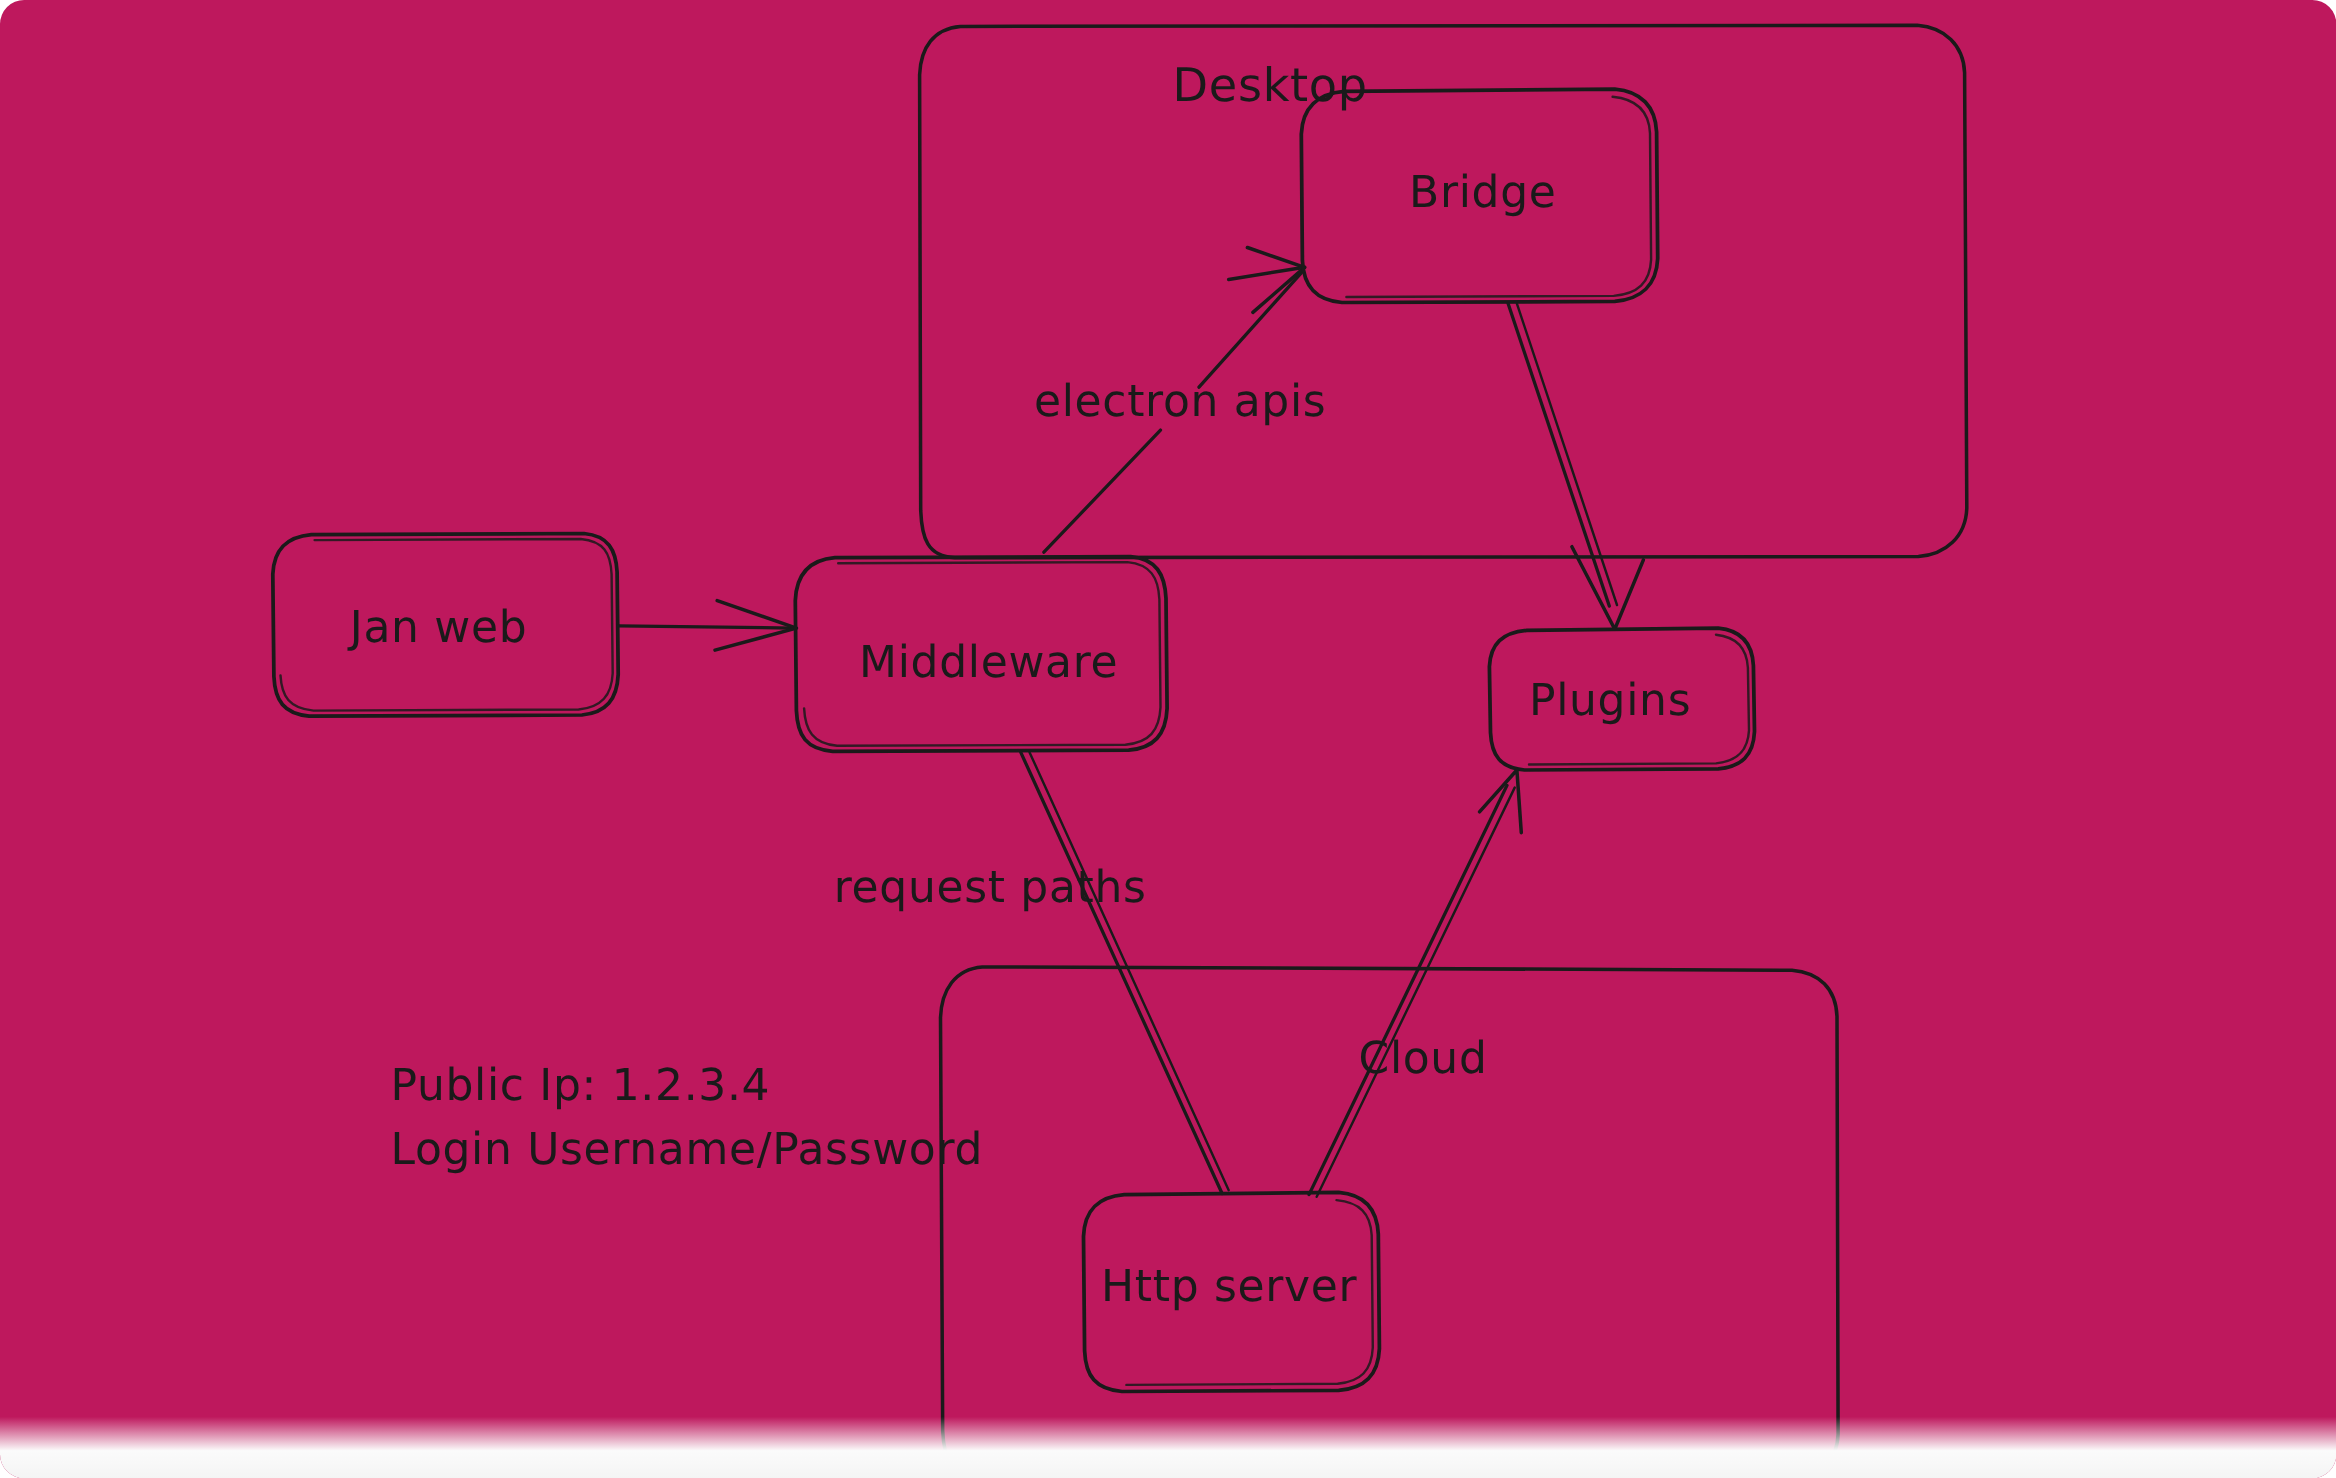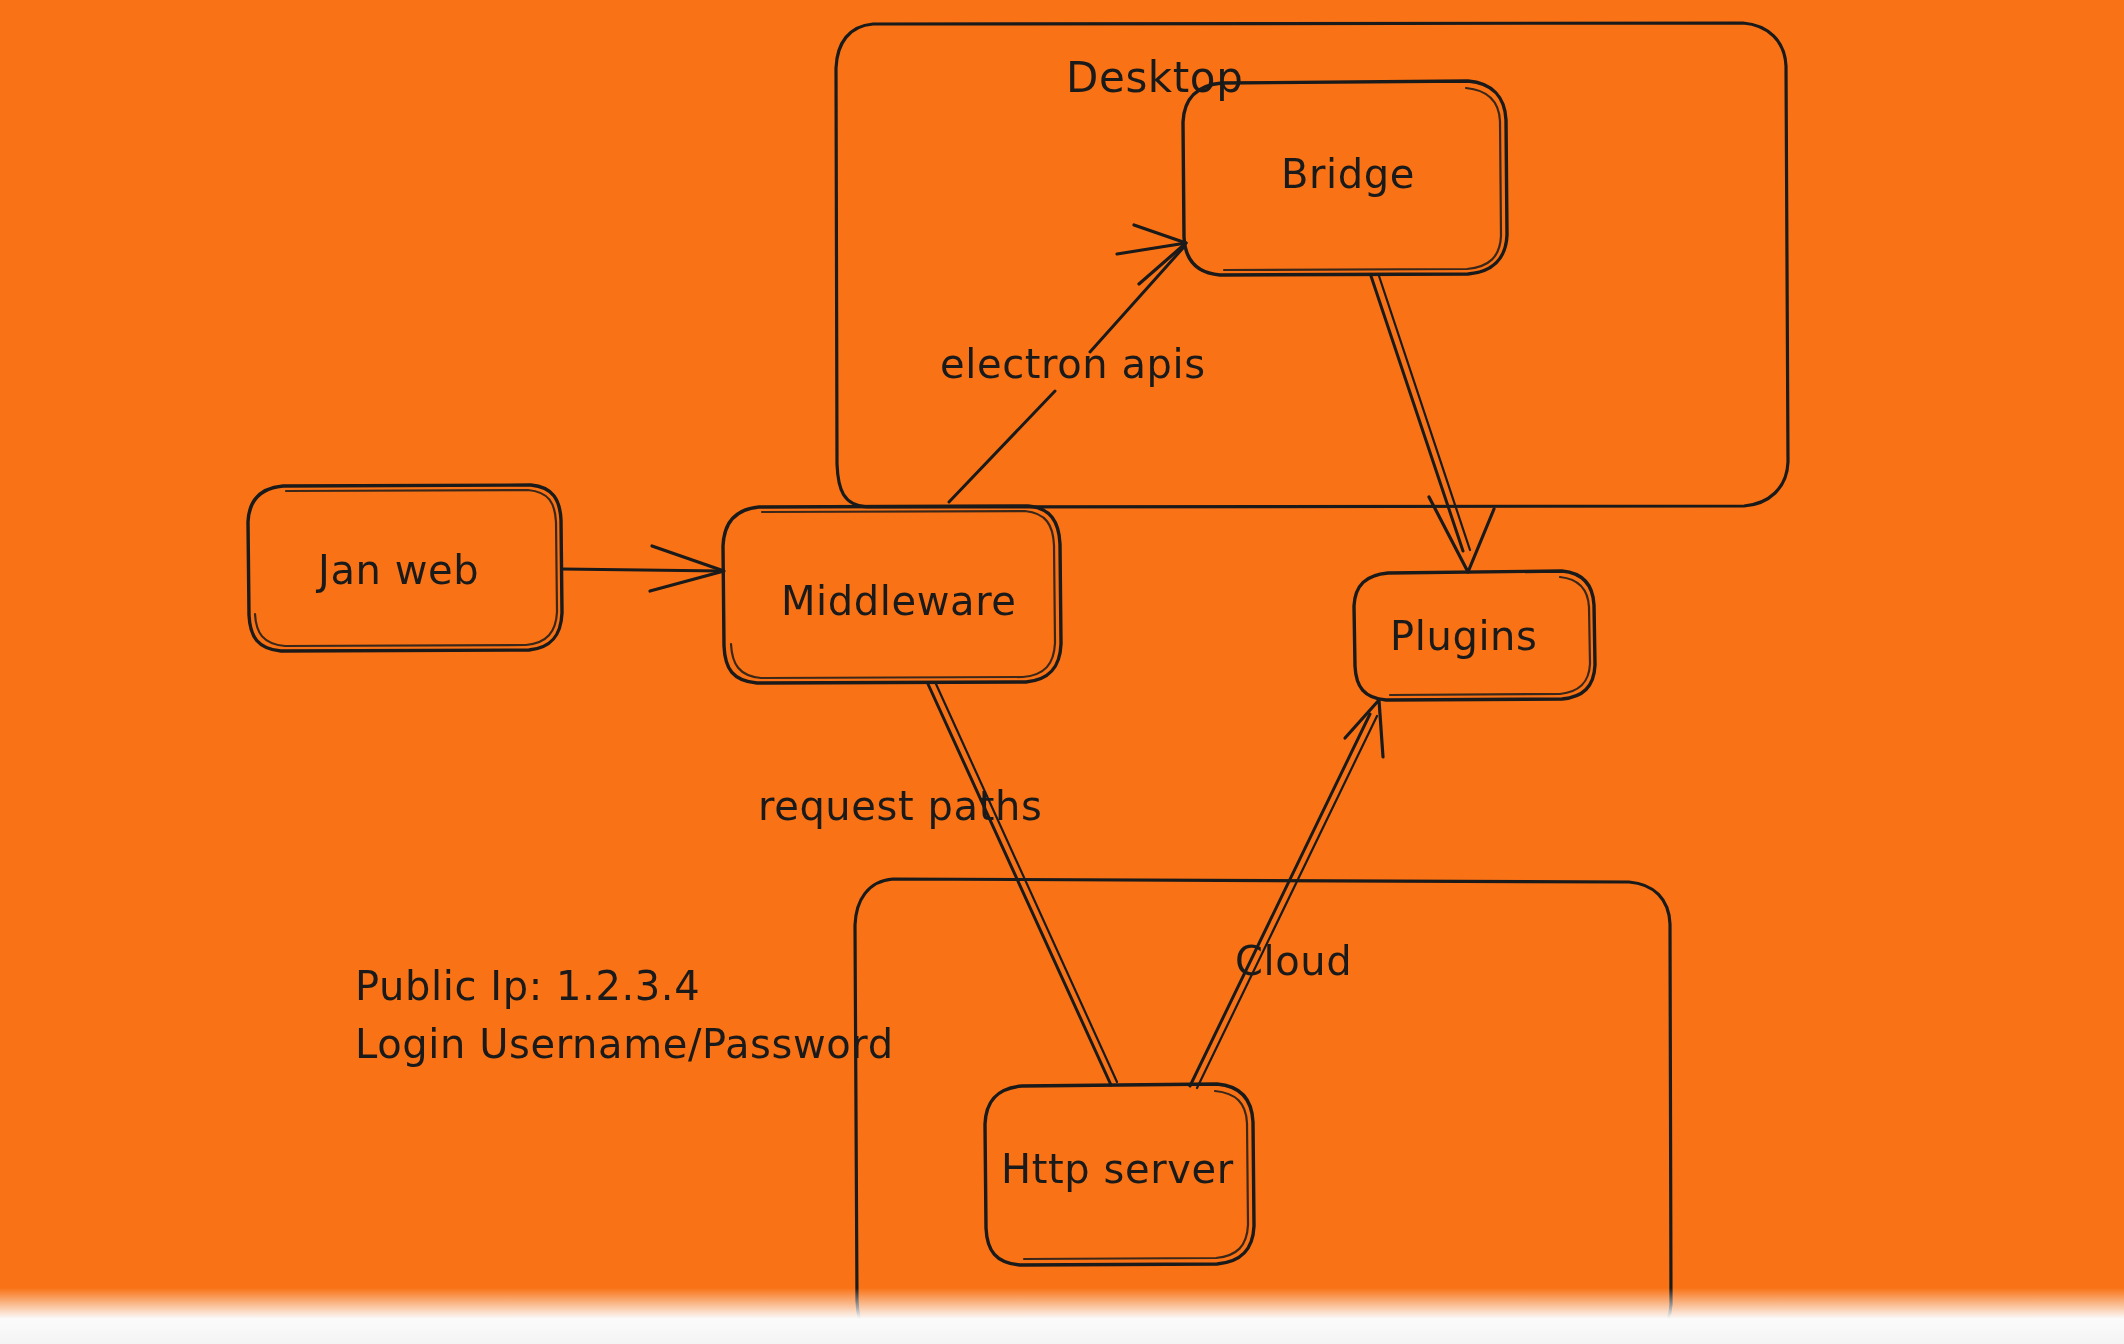--- a/index.html
+++ b/index.html
@@ -8,22 +8,23 @@
     padding: 0;
     background: #ffffff;
   }
   body {
     font-family: "DejaVu Sans", sans-serif;
   }
   #canvas-wrap {
     position: relative;
     width: 2124px;
     height: 1344px;
-    background: #f97316;
+    background: #be185d;
     overflow: hidden;
+    border-radius: 22px;
   }
   #diagram-svg {
     position: absolute;
     left: 0;
     top: 0;
     width: 2124px;
     height: 1344px;
     display: block;
   }
   .hand-text {

